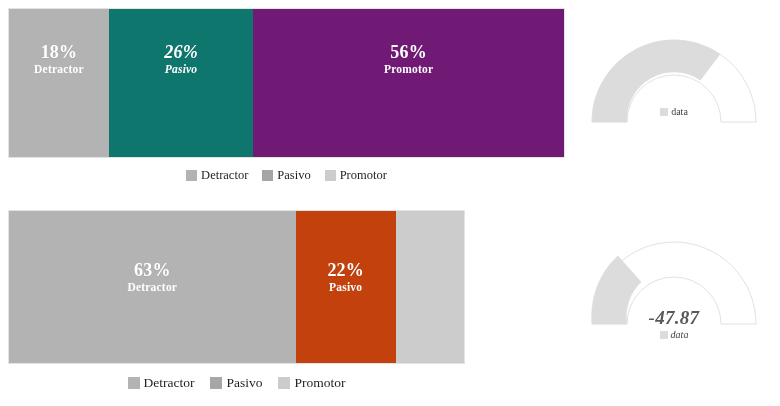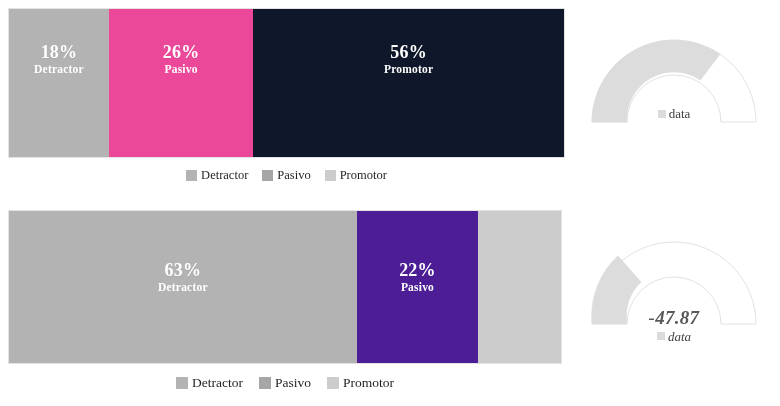--- a/index.html
+++ b/index.html
@@ -20,21 +20,21 @@
     left: 0; top: 0;
     width: 780px;
     height: 406px;
   }
 
   
   .panel {
     position: absolute;
   }
   #panel-nps-1 { left: 8px;  top: 8px;   width: 557px; height: 190px; }
-  #panel-nps-2 { left: 8px;  top: 210px; width: 554px; height: 192px; }
+  #panel-nps-2 { left: 8px;  top: 210px; width: 457px; height: 192px; }
   #panel-gauge-1 { left: 572px; top: 8px;   width: 204px; height: 190px; }
   #panel-gauge-2 { left: 572px; top: 210px; width: 204px; height: 192px; font-style: italic; }
 
   
   .stacked-bar {
     position: relative;
     width: 100%;
     display: flex;
     box-sizing: border-box;
     border: 1px solid #e3e3e3;
@@ -139,49 +139,49 @@
     align-items: center;
     justify-content: center;
     gap: 3px;
   }
   .gauge-series-swatch {
     display: inline-block;
     width: 8px;
     height: 8px;
   }
   .gauge-series-label {
-    font-size: 13px;
+    font-size: 10px;
     color: #3f3f3f;
     line-height: 1;
   }
 </style>
 </head>
 <body>
 
 <div class="dashboard">
 
   <div class="panel" id="panel-nps-1">
 
     <div class="stacked-bar" id="bar-1">
 
       <div class="bar-seg" id="b1-seg-detractor" style="width:18%; background:#b3b3b3;">
         <div class="seg-inner">
           <div class="seg-pct">18%</div>
           <div class="seg-name">Detractor</div>
         </div>
       </div>
 
-      <div class="bar-seg" id="b1-seg-pasivo" style="width:26%; background:#ec4899;">
+      <div class="bar-seg" id="b1-seg-pasivo" style="width:26%; background:#0f766e;font-style:italic;">
         <div class="seg-inner">
           <div class="seg-pct">26%</div>
           <div class="seg-name">Pasivo</div>
         </div>
       </div>
 
-      <div class="bar-seg" id="b1-seg-promotor" style="width:56%; background:#0f172a;">
+      <div class="bar-seg" id="b1-seg-promotor" style="width:56%; background:#701a75;">
         <div class="seg-inner">
           <div class="seg-pct">56%</div>
           <div class="seg-name">Promotor</div>
         </div>
       </div>
 
     </div>
 
     <div class="legend" id="legend-1">
       <div class="legend-item">
@@ -204,21 +204,21 @@
 
     <div class="stacked-bar" id="bar-2">
 
       <div class="bar-seg" id="b2-seg-detractor" style="width:63%; background:#b3b3b3;">
         <div class="seg-inner">
           <div class="seg-pct">63%</div>
           <div class="seg-name">Detractor</div>
         </div>
       </div>
 
-      <div class="bar-seg" id="b2-seg-pasivo" style="width:22%; background:#4c1d95;">
+      <div class="bar-seg" id="b2-seg-pasivo" style="width:22%; background:#c2410c;">
         <div class="seg-inner">
           <div class="seg-pct">22%</div>
           <div class="seg-name">Pasivo</div>
         </div>
       </div>
 
       <div class="bar-seg seg-labels-hidden" id="b2-seg-promotor" style="width:15%; background:#cccccc;">
         <div class="seg-inner">
           
           

